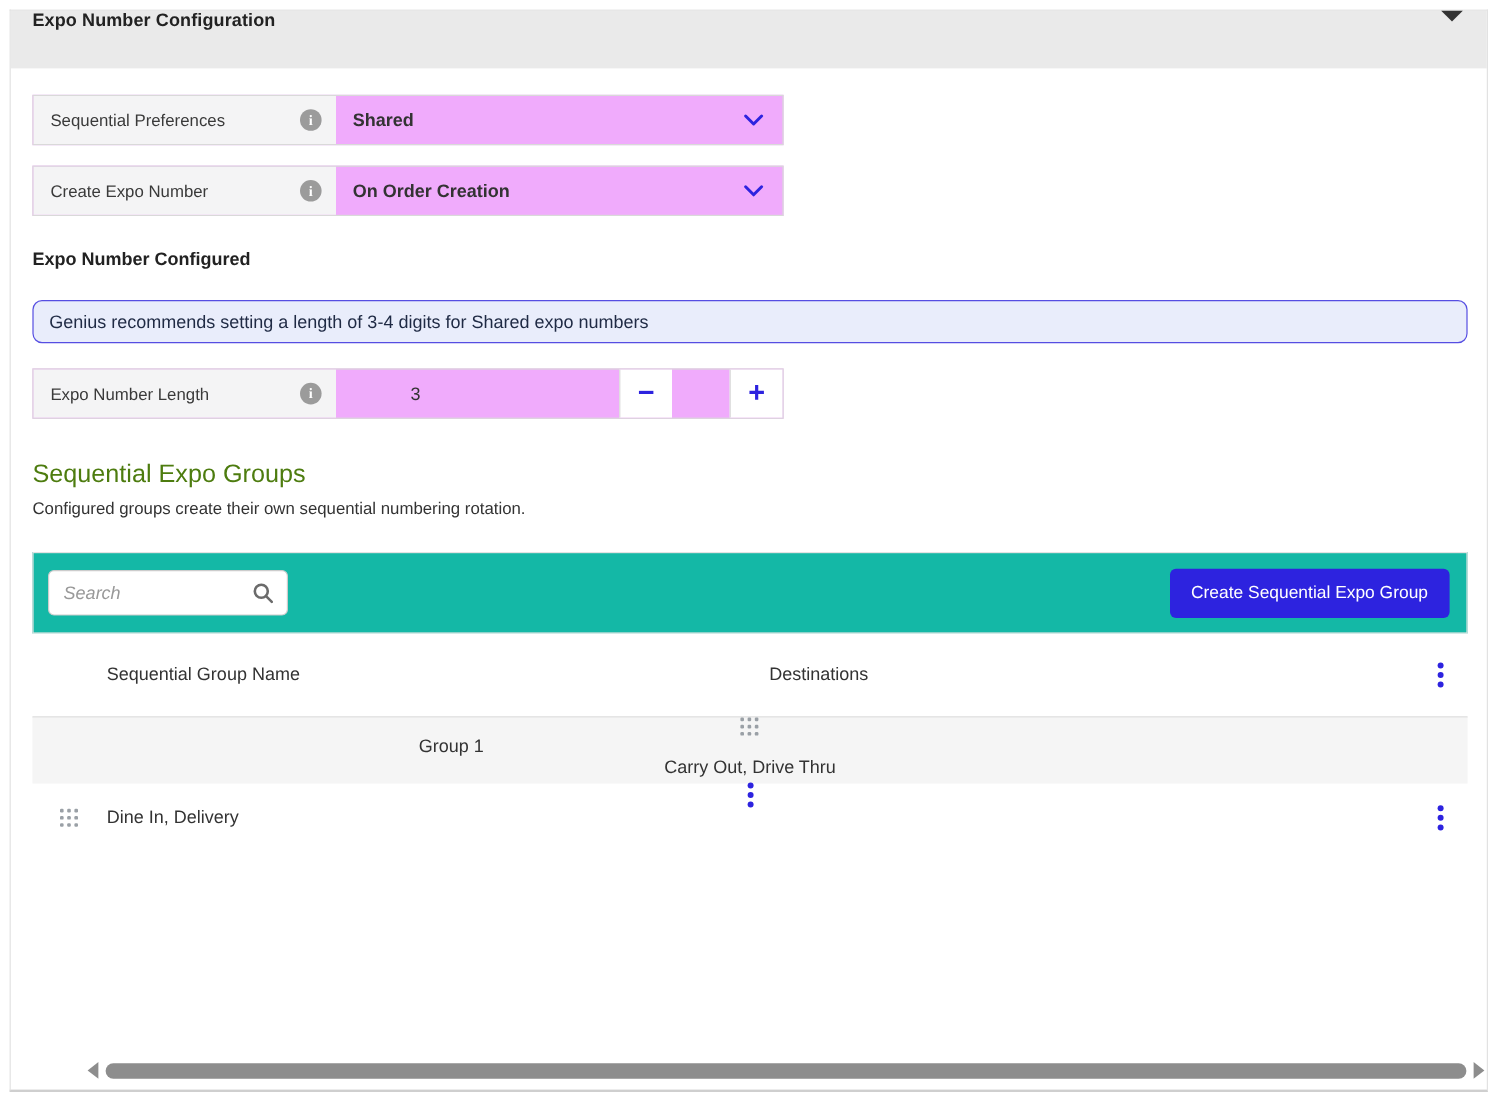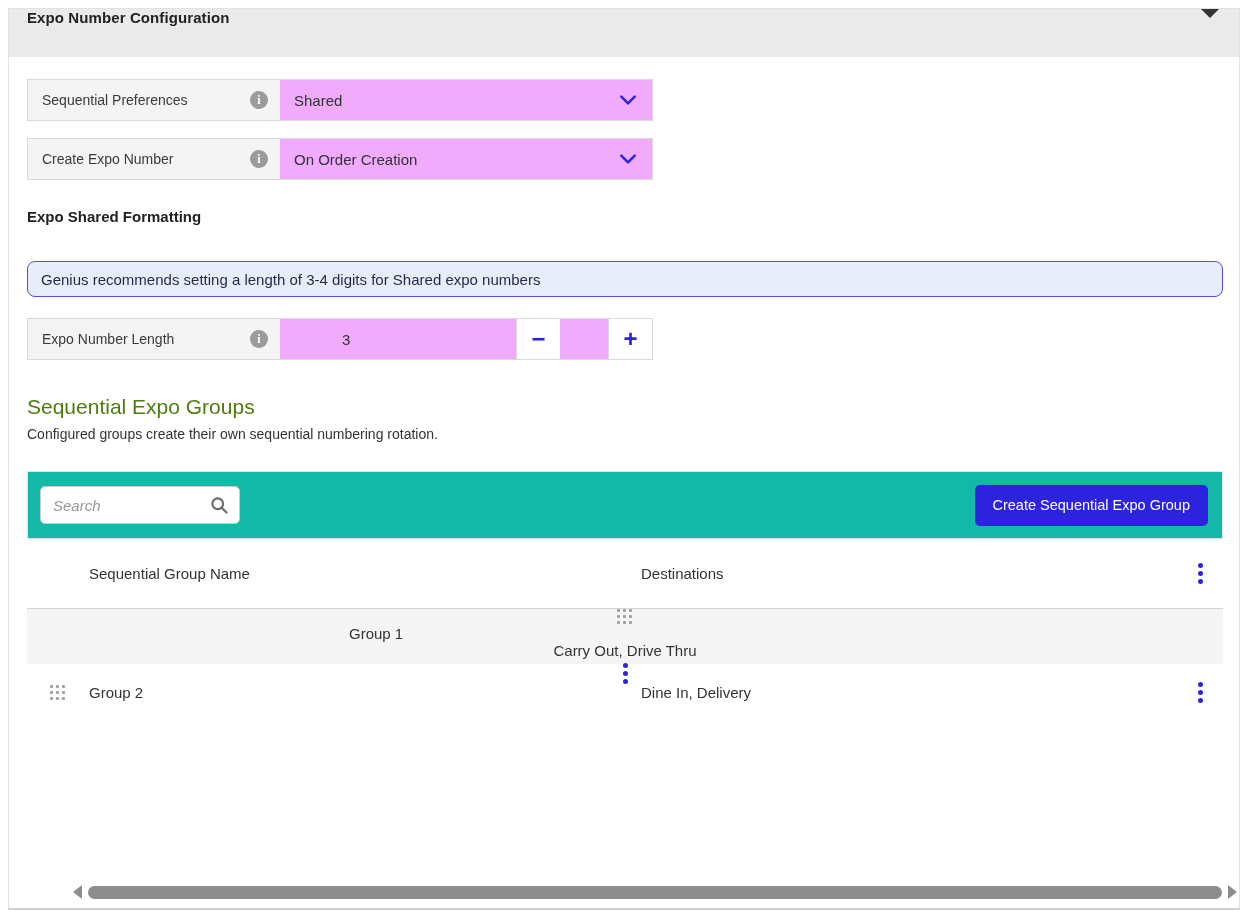--- a/index.html
+++ b/index.html
@@ -29,30 +29,30 @@
     width:252px; background:#f4f4f5; display:flex; align-items:center;
     padding:0 12px 0 14px; flex-shrink:0;
   }
   .field-label { font-size:14px; color:#3a3a3a; flex:1; }
   .info-icon {
     width:18px; height:18px; border-radius:50%; background:#9b9b9b; color:#fff;
     font-size:12px; font-weight:bold; display:flex; align-items:center; justify-content:center;
     font-family:"Liberation Serif", serif; flex-shrink:0;
   }
   .field-value-cell { flex:1; display:flex; align-items:center; padding:0 14px; }
-  .field-value { font-size:15px; color:#333; flex:1; }
+  .field-value { font-size:15px; color:#333; flex:1;font-weight:bold; }
   .chevron-svg { width:20px; height:20px; flex-shrink:0; }
 
   .row-gap-1 { margin-top:22px; }
   .row-gap-2 { margin-top:17px; }
 
   .section-heading { margin-top:28px; font-size:15px; font-weight:bold; color:#222; }
 
   .banner {
-    margin-top:36px; width:1196px; height:36px; background:#e9edfb;
+    margin-top:25px; width:1196px; height:36px; background:#e9edfb;
     border:1.5px solid #564ee2; border-radius:8px; display:flex; align-items:center;
     padding:0 13px;
   }
   .banner-text { font-size:15px; color:#1f2a44; }
 
   .stepper-row { margin-top:21px;gap:48px; }
   .stepper-btn {
     width:44px; border-left:1px solid #d9d9d9; display:flex; align-items:center;
     justify-content:center; background:#fff; color:#2d23df; font-size:24px; font-weight:bold;
     cursor:pointer; line-height:1;
@@ -146,21 +146,21 @@
         <span class="info-icon">i</span>
       </div>
       <div class="field-value-cell">
         <span class="field-value">On Order Creation</span>
         <svg class="chevron-svg" viewBox="0 0 24 24">
             <path d="M4 8l8 8 8-8" stroke="#2d23df" stroke-width="3" fill="none" stroke-linecap="round" stroke-linejoin="round"></path>
           </svg>
       </div>
     </div>
 
-    <div class="section-heading">Expo Shared Formatting</div>
+    <div class="section-heading">Expo Number Configured</div>
 
     <div class="banner">
       <span class="banner-text">Genius recommends setting a length of 3-4 digits for Shared expo numbers</span>
     </div>
 
     <div class="field-row stepper-row">
       <div class="field-label-cell">
         <span class="field-label">Expo Number Length</span>
         <span class="info-icon">i</span>
       </div>
@@ -230,21 +230,20 @@
             <span></span>
             <span></span>
             <span></span>
             <span></span>
             <span></span>
             <span></span>
             <span></span>
             <span></span>
         </div>
       </div>
-      <div class="col-name">Group 2</div>
       <div class="col-dest">Dine In, Delivery</div>
       <div class="col-menu">
         <div class="kebab">
             <span></span>
             <span></span>
             <span></span>
           </div>
       </div>
     </div>
 

